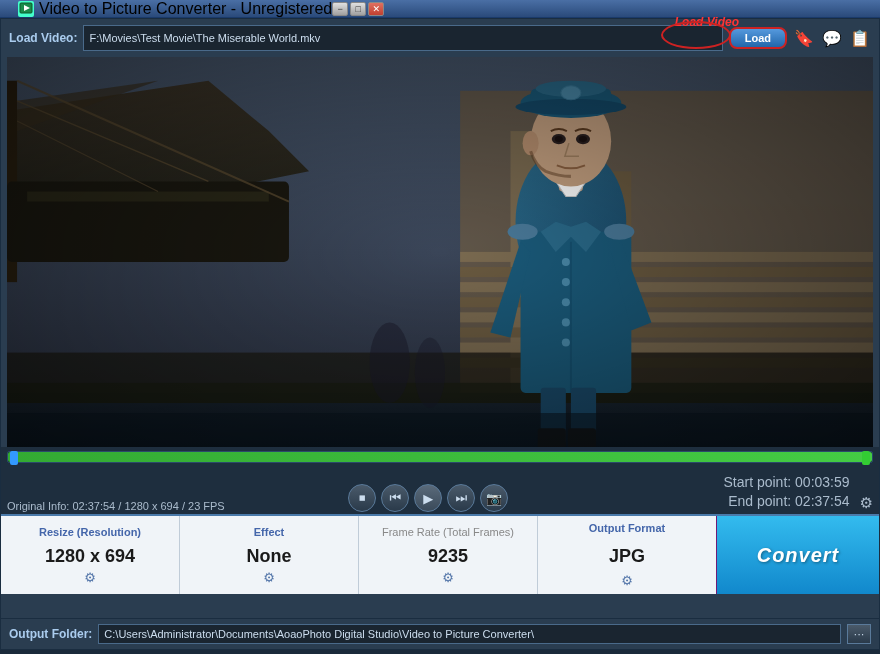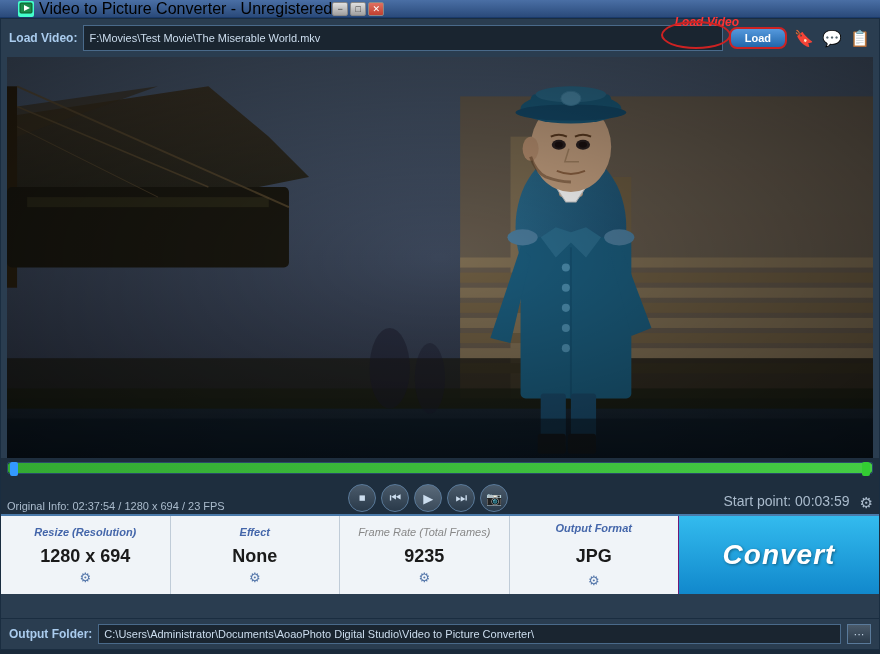--- a/index.html
+++ b/index.html
@@ -248,45 +248,44 @@
       background: #f0f4f8;
       cursor: pointer;
     }
     .option-box:last-of-type { border-right: 1px solid #701a75; justify-content: space-between; }
     .option-label-top {
       font-size: 11px;
       color: #4466aa;
       font-weight: bold;
       margin-bottom: 8px;
       text-align: center;
-      font-style: italic;
     }
     .option-label-top span {
       color: #888;
       font-weight: normal;
     }
     .option-value {
       font-size: 18px;
       font-weight: bold;
       color: #1a1a1a;
       text-align: center;
     }
     .option-gear {
       font-size: 13px;
       color: #5577aa;
       margin-top: 3px;
       cursor: pointer;
     }
 
     #convert-btn {
-      width: 200px;
+      width: 162px;
       background: linear-gradient(to bottom, #33bbee, #1188cc);
       border: none;
       color: white;
-      font-size: 28px;
+      font-size: 20px;
       font-weight: bold;
       font-style: italic;
       cursor: pointer;
       display: flex;
       align-items: center;
       justify-content: center;
       letter-spacing: 1px;
       text-shadow: 1px 1px 3px rgba(0,0,0,0.4);
     }
 
@@ -511,20 +510,21 @@
     <span id="video-info">Original Info: 02:37:54 / 1280 x 694 / 23 FPS</span>
     <div id="playback-controls">
       <div class="ctrl-btn">⏹</div>
       <div class="ctrl-btn">⏮</div>
       <div class="ctrl-btn play-btn">▶</div>
       <div class="ctrl-btn">⏭</div>
       <div class="ctrl-btn">📷</div>
     </div>
     <div id="time-info">
       <div>Start point: 00:03:59</div>
+      <div>End point: 02:37:54</div>
     </div>
     <div id="settings-gear">⚙</div>
   </div>
 
   <div id="options-bar">
 
     <div class="option-box">
       <div class="option-label-top">Resize (Resolution)</div>
       <div class="option-value">1280 x 694</div>
       <div class="option-gear">⚙</div>

